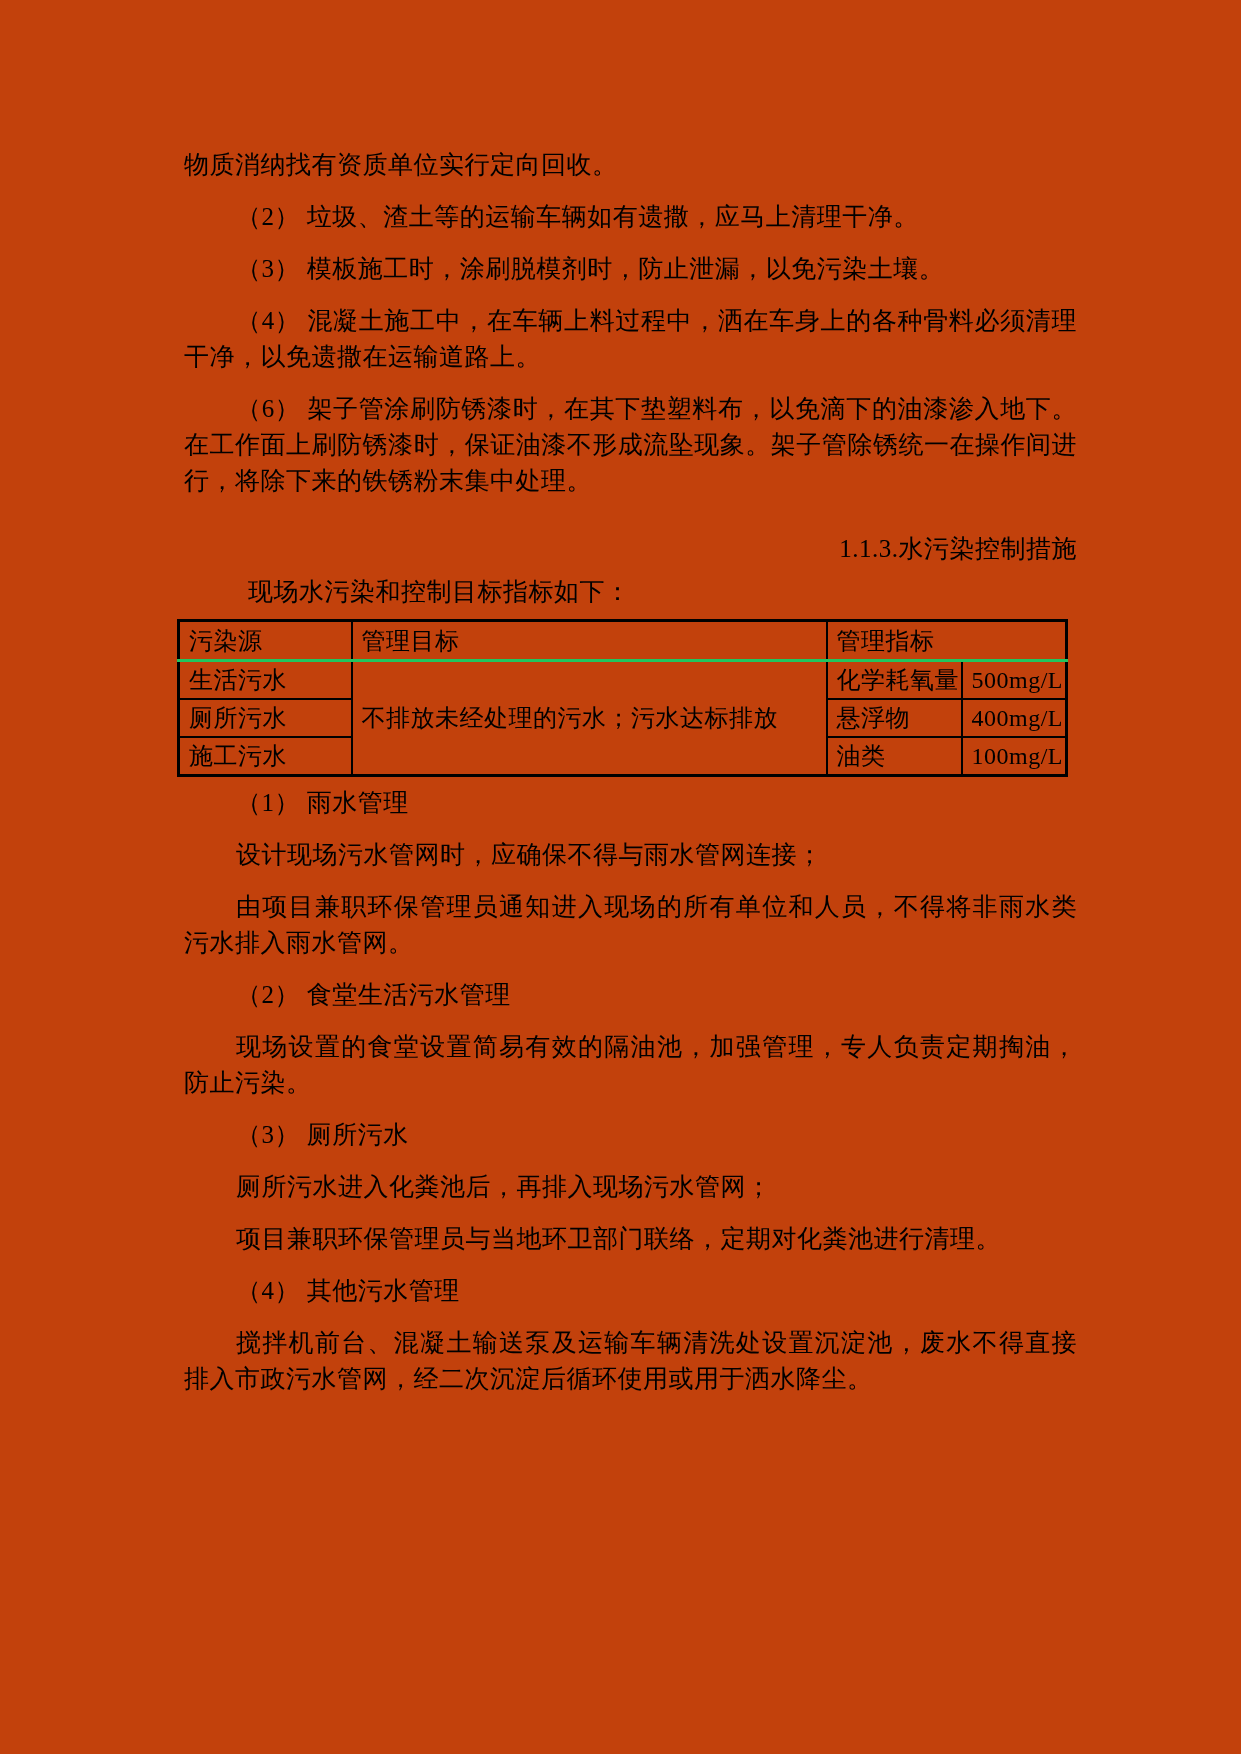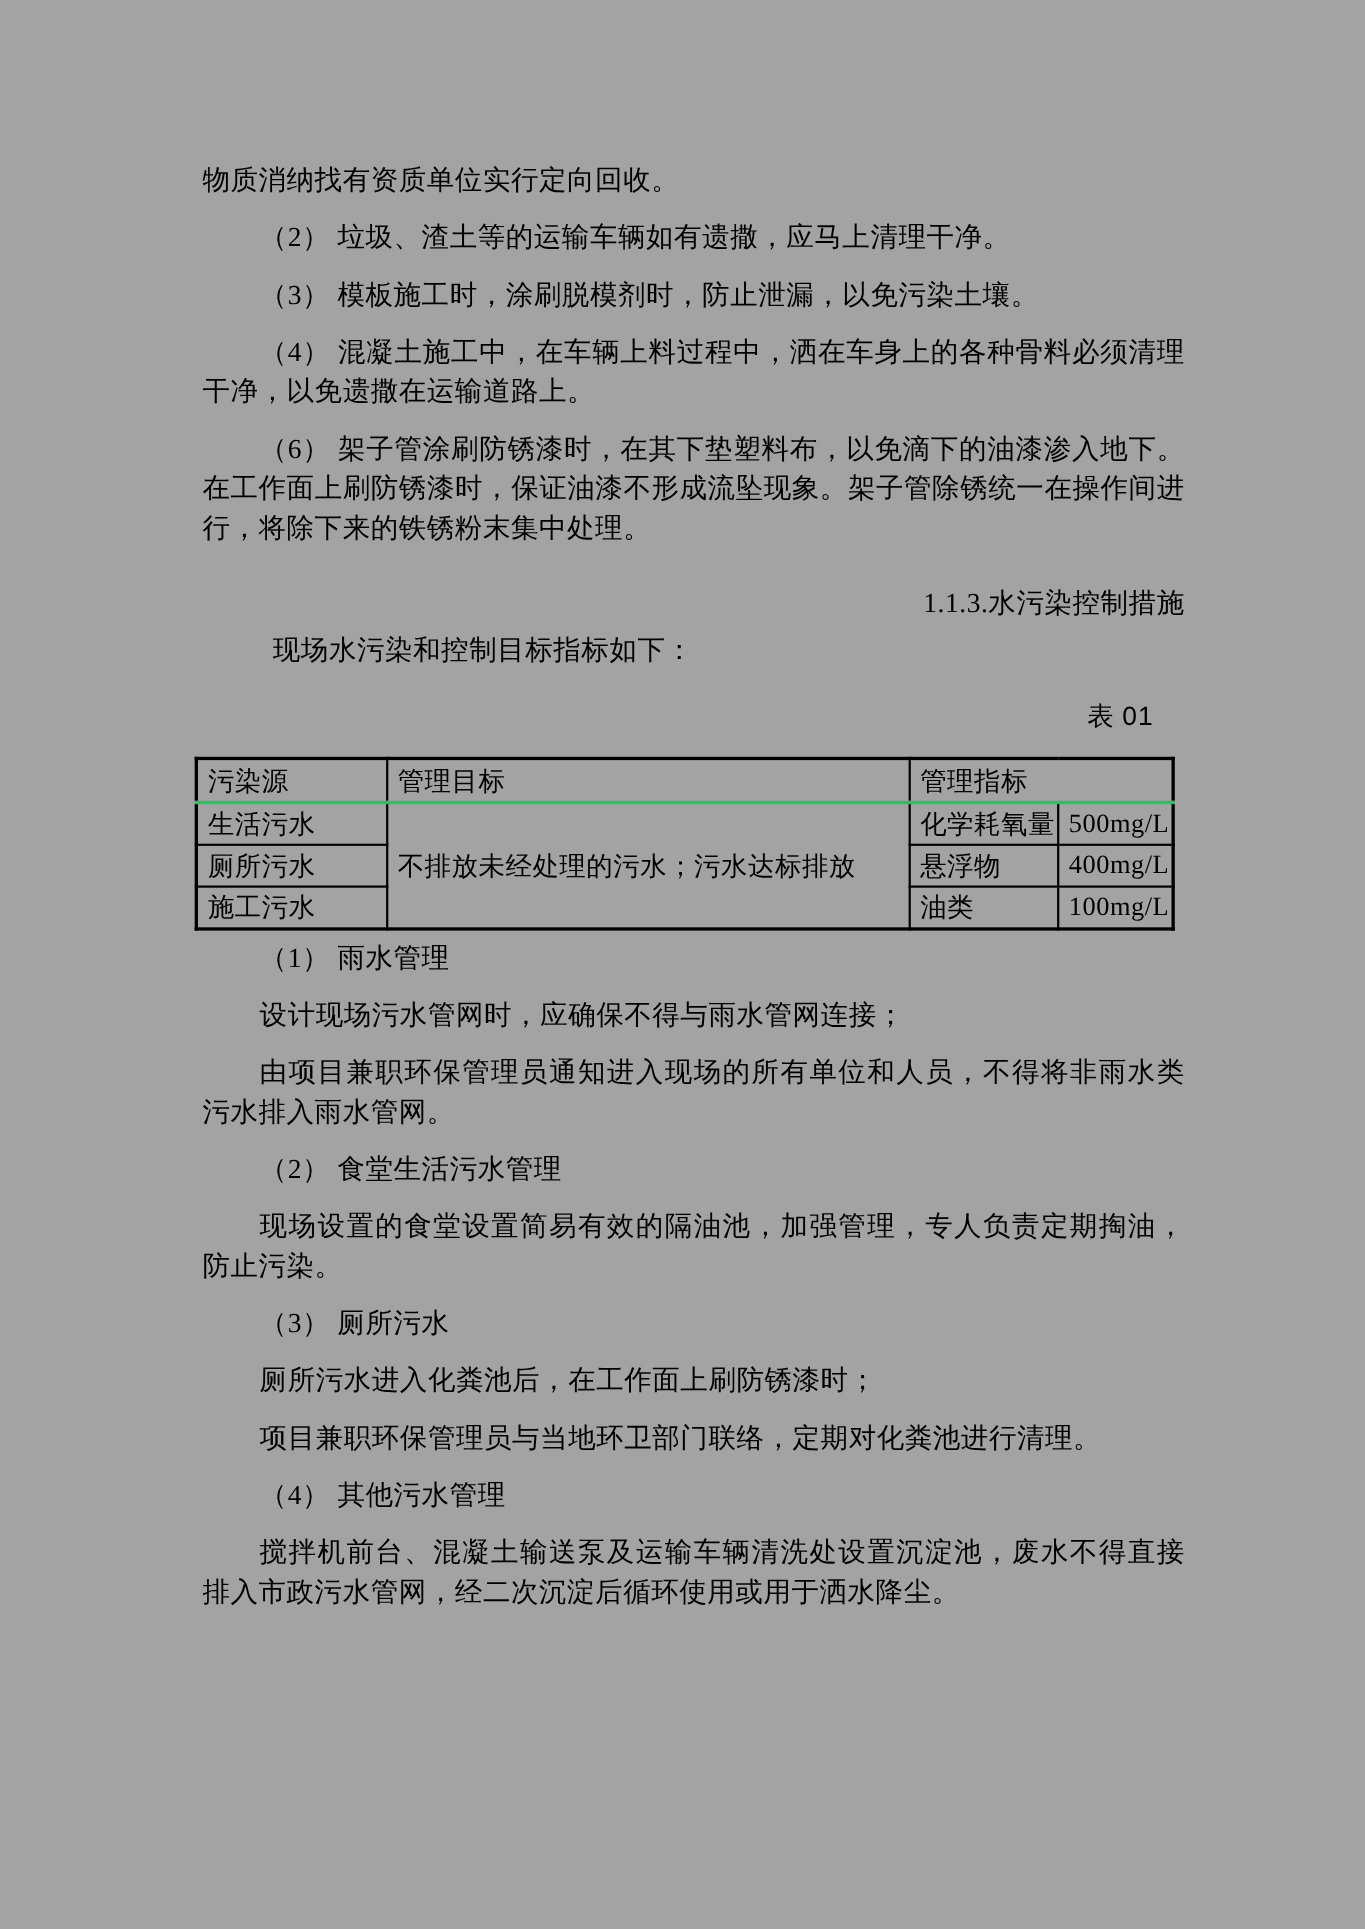--- a/index.html
+++ b/index.html
@@ -12,21 +12,21 @@
     height: 1754px;
     font-family: "Liberation Serif", "DejaVu Serif", serif;
     color: #000000;
     position: relative;
     overflow: hidden;
   }
   .page {
     position: relative;
     width: 1241px;
     height: 1754px;
-    background: #a3a3a3;
+    background: #c2410c;
   }
   .content {
     position: absolute;
     left: 184px;
     top: 0;
     width: 893px;
     padding-top: 147px;
   }
   p.body-par {
     font-size: 25px;
@@ -102,21 +102,20 @@
 
     <p class="body-par">物质消纳找有资质单位实行定向回收。</p>
     <p class="body-par indent">（2） 垃圾、渣土等的运输车辆如有遗撒，应马上清理干净。</p>
     <p class="body-par indent">（3） 模板施工时，涂刷脱模剂时，防止泄漏，以免污染土壤。</p>
     <p class="body-par indent">（4） 混凝土施工中，在车辆上料过程中，洒在车身上的各种骨料必须清理干净，以免遗撒在运输道路上。</p>
     <p class="body-par indent">（6） 架子管涂刷防锈漆时，在其下垫塑料布，以免滴下的油漆渗入地下。在工作面上刷防锈漆时，保证油漆不形成流坠现象。架子管除锈统一在操作间进行，将除下来的铁锈粉末集中处理。</p>
 
     <p class="section-heading">1.1.3.水污染控制措施</p>
     <p class="section-intro">现场水污染和控制目标指标如下：</p>
 
-    <p class="table-caption"><span>表</span> <span class="num">01</span></p>
 
     <table class="pollution-table">
       <colgroup>
         <col style="width:173px">
         <col style="width:475px">
         <col style="width:135px">
         <col style="width:105px">
       </colgroup>
       <tbody>
           <tr class="header-row">
@@ -142,19 +141,19 @@
       </tr>
     </tbody>
       </table>
 
     <p class="body-par indent after-table">（1） 雨水管理</p>
     <p class="body-par indent">设计现场污水管网时，应确保不得与雨水管网连接；</p>
     <p class="body-par indent">由项目兼职环保管理员通知进入现场的所有单位和人员，不得将非雨水类污水排入雨水管网。</p>
     <p class="body-par indent">（2） 食堂生活污水管理</p>
     <p class="body-par indent">现场设置的食堂设置简易有效的隔油池，加强管理，专人负责定期掏油，防止污染。</p>
     <p class="body-par indent">（3） 厕所污水</p>
-    <p class="body-par indent">厕所污水进入化粪池后，在工作面上刷防锈漆时；</p>
+    <p class="body-par indent">厕所污水进入化粪池后，再排入现场污水管网；</p>
     <p class="body-par indent">项目兼职环保管理员与当地环卫部门联络，定期对化粪池进行清理。</p>
     <p class="body-par indent">（4） 其他污水管理</p>
     <p class="body-par indent">搅拌机前台、混凝土输送泵及运输车辆清洗处设置沉淀池，废水不得直接排入市政污水管网，经二次沉淀后循环使用或用于洒水降尘。</p>
 
   </div>
 </div>
 
 </body></html>

